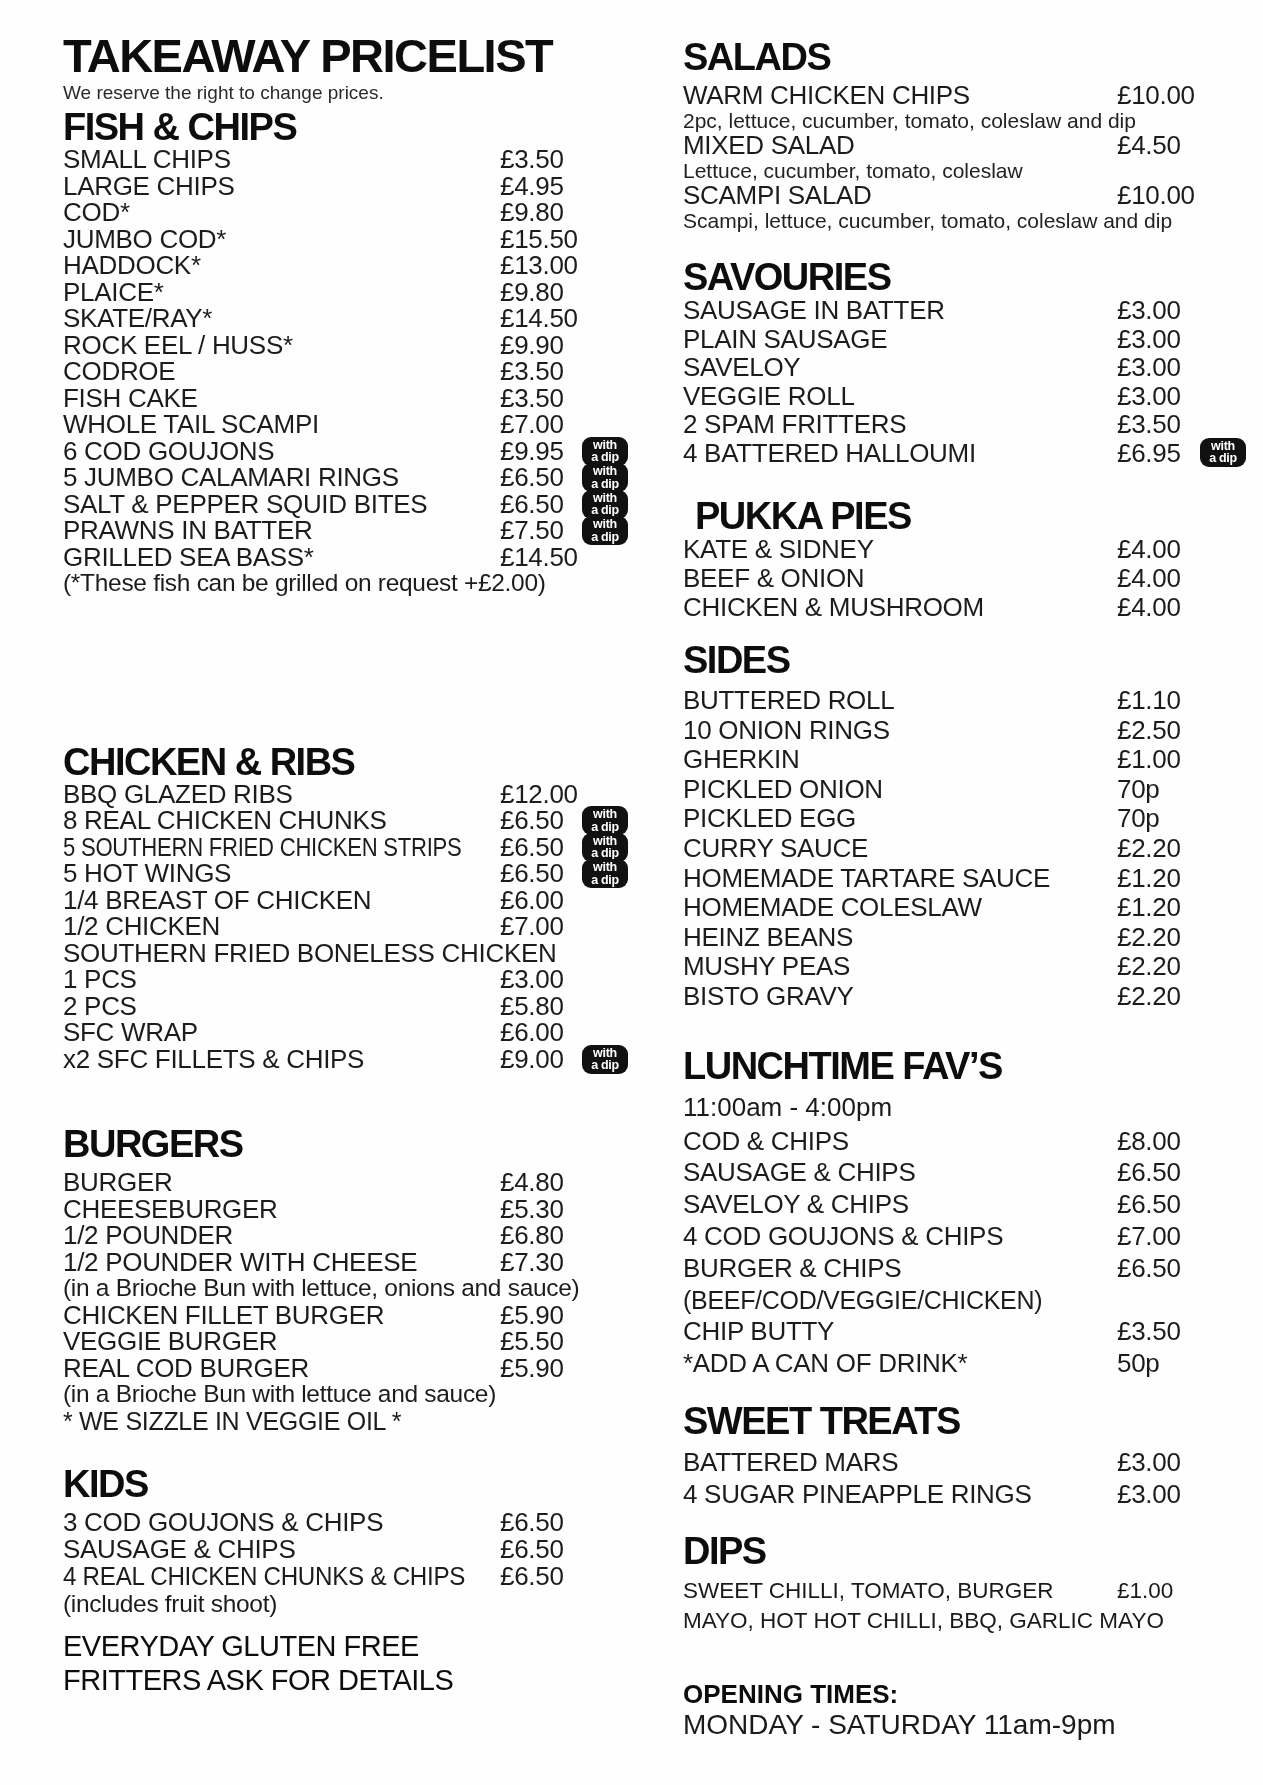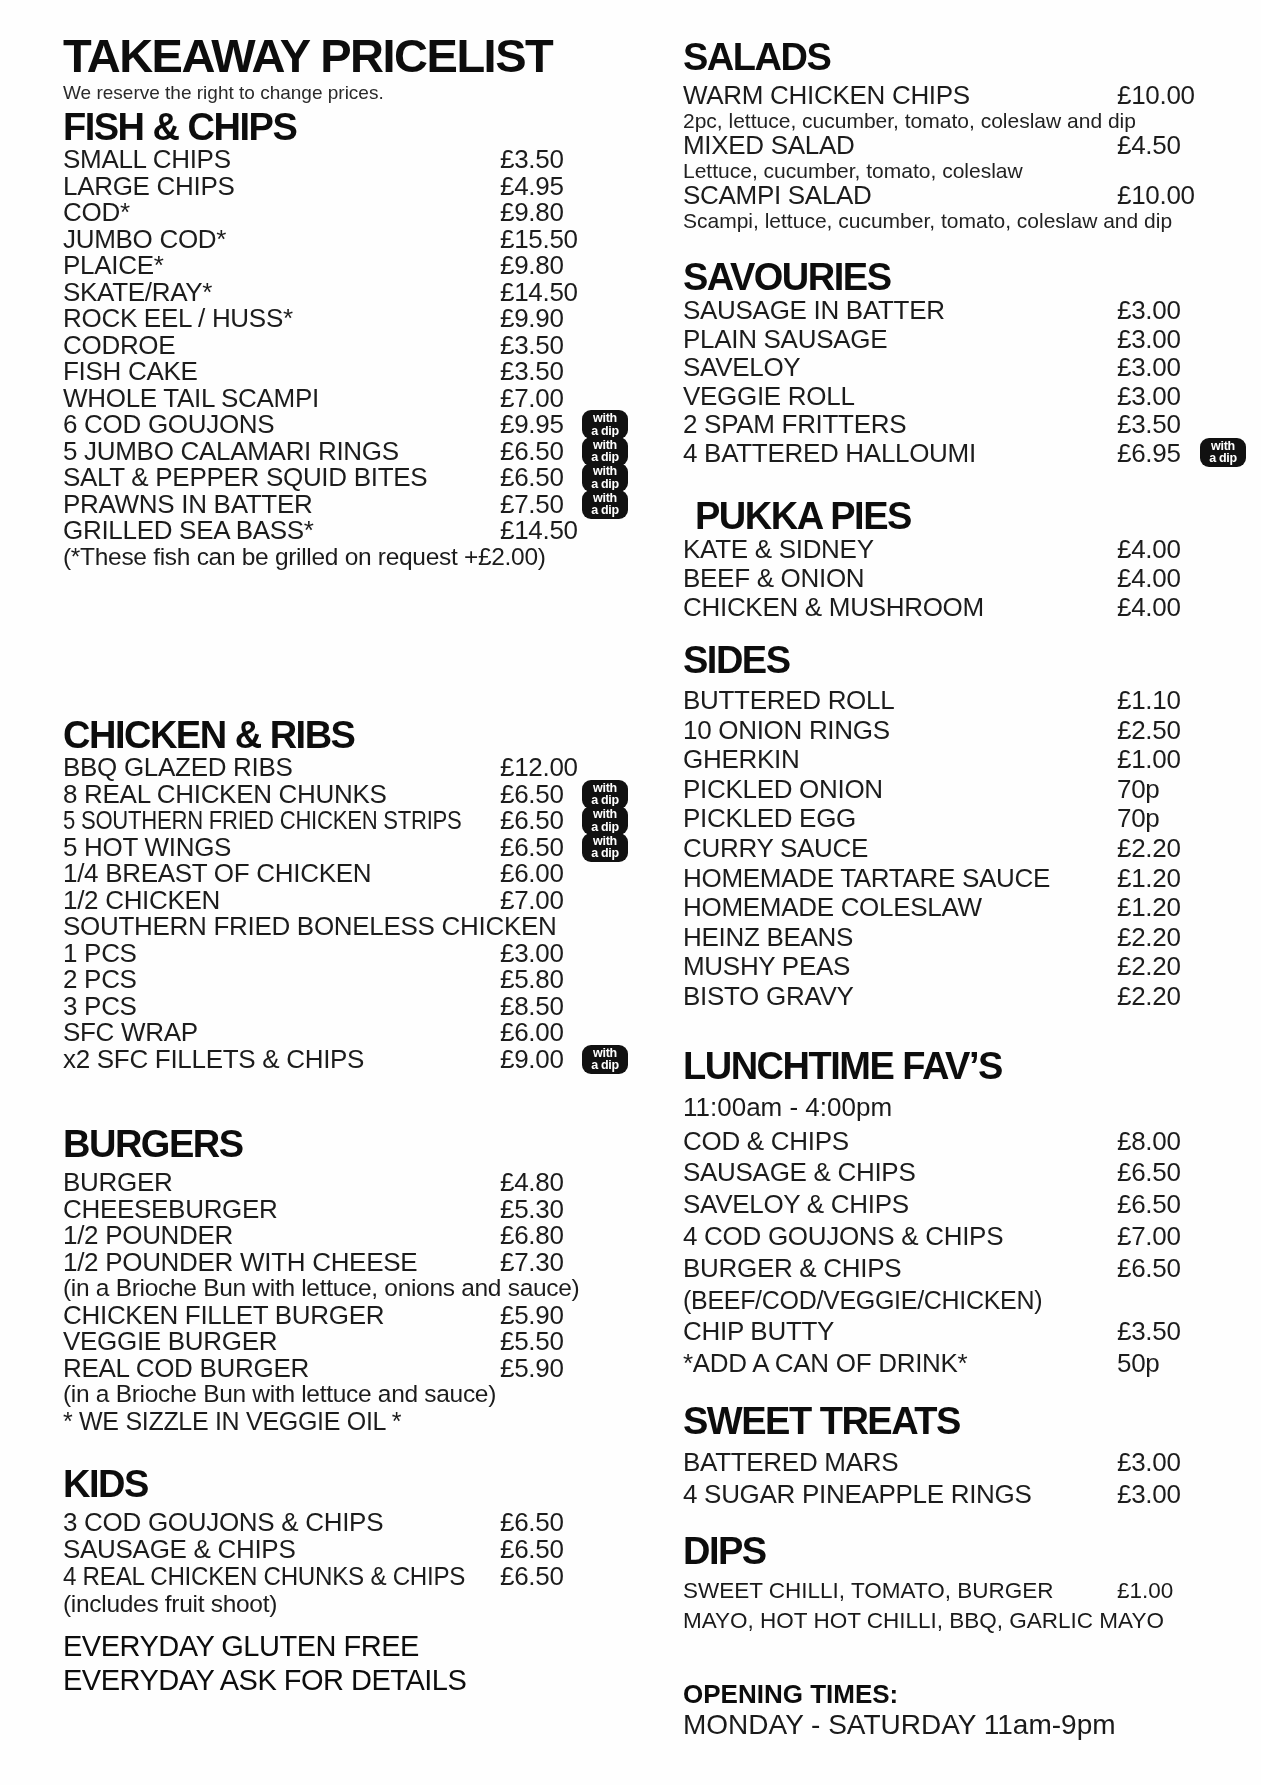--- a/index.html
+++ b/index.html
@@ -68,20 +68,21 @@
   <div class="col col-left">
     <h1 class="title">TAKEAWAY PRICELIST</h1>
     <div class="subtitle">We reserve the right to change prices.</div>
 
     <h2 class="h2 mt-fish">FISH &amp; CHIPS</h2>
     <div class="list lh265">
       <div class="row"><span>SMALL CHIPS</span><span class="pr">£3.50</span></div>
       <div class="row"><span>LARGE CHIPS</span><span class="pr">£4.95</span></div>
       <div class="row"><span>COD*</span><span class="pr">£9.80</span></div>
       <div class="row"><span>JUMBO COD*</span><span class="pr">£15.50</span></div>
+      <div class="row"><span>HADDOCK*</span><span class="pr">£13.00</span></div>
       <div class="row"><span>PLAICE*</span><span class="pr">£9.80</span></div>
       <div class="row"><span>SKATE/RAY*</span><span class="pr">£14.50</span></div>
       <div class="row"><span>ROCK EEL / HUSS*</span><span class="pr">£9.90</span></div>
       <div class="row"><span>CODROE</span><span class="pr">£3.50</span></div>
       <div class="row"><span>FISH CAKE</span><span class="pr">£3.50</span></div>
       <div class="row"><span>WHOLE TAIL SCAMPI</span><span class="pr">£7.00</span></div>
       <div class="row"><span>6 COD GOUJONS</span><span class="pr">£9.95</span><span class="bdg">
             <span>with</span>
             <span>a dip</span>
           </span></div>
@@ -114,21 +115,20 @@
           </span></div>
       <div class="row"><span>5 HOT WINGS</span><span class="pr">£6.50</span><span class="bdg">
             <span>with</span>
             <span>a dip</span>
           </span></div>
       <div class="row"><span>1/4 BREAST OF CHICKEN</span><span class="pr">£6.00</span></div>
       <div class="row"><span>1/2 CHICKEN</span><span class="pr">£7.00</span></div>
       <div class="row"><span>SOUTHERN FRIED BONELESS CHICKEN</span></div>
       <div class="row"><span>1 PCS</span><span class="pr">£3.00</span></div>
       <div class="row"><span>2 PCS</span><span class="pr">£5.80</span></div>
-      <div class="row"><span>3 PCS</span><span class="pr">£8.50</span></div>
       <div class="row"><span>SFC WRAP</span><span class="pr">£6.00</span></div>
       <div class="row"><span>x2 SFC FILLETS &amp; CHIPS</span><span class="pr">£9.00</span><span class="bdg">
             <span>with</span>
             <span>a dip</span>
           </span></div>
     </div>
 
     <h2 class="h2 mt-burgers">BURGERS</h2>
     <div class="list lh265 mt6">
       <div class="row"><span>BURGER</span><span class="pr">£4.80</span></div>
@@ -146,21 +146,21 @@
     <h2 class="h2 mt-kids">KIDS</h2>
     <div class="list lh27 mt6">
       <div class="row"><span>3 COD GOUJONS &amp; CHIPS</span><span class="pr">£6.50</span></div>
       <div class="row"><span>SAUSAGE &amp; CHIPS</span><span class="pr">£6.50</span></div>
       <div class="row"><span class="cond2">4 REAL CHICKEN CHUNKS &amp; CHIPS</span><span class="pr">£6.50</span></div>
       <div class="row note">(includes fruit shoot)</div>
     </div>
 
     <div class="gluten">
       <span class="mt">EVERYDAY GLUTEN FREE</span>
-      <span class="mt">EVERYDAY ASK FOR DETAILS</span>
+      <span class="mt">FRITTERS ASK FOR DETAILS</span>
     </div>
   </div>
 
   <div class="col col-right">
     <h2 class="h2">SALADS</h2>
     <div class="list mt-salad-list">
       <div class="salad-item">
         <div class="row" style="line-height:27px"><span>WARM CHICKEN CHIPS</span><span class="pr">£10.00</span></div>
         <div class="desc">2pc, lettuce, cucumber, tomato, coleslaw and dip</div>
       </div>

